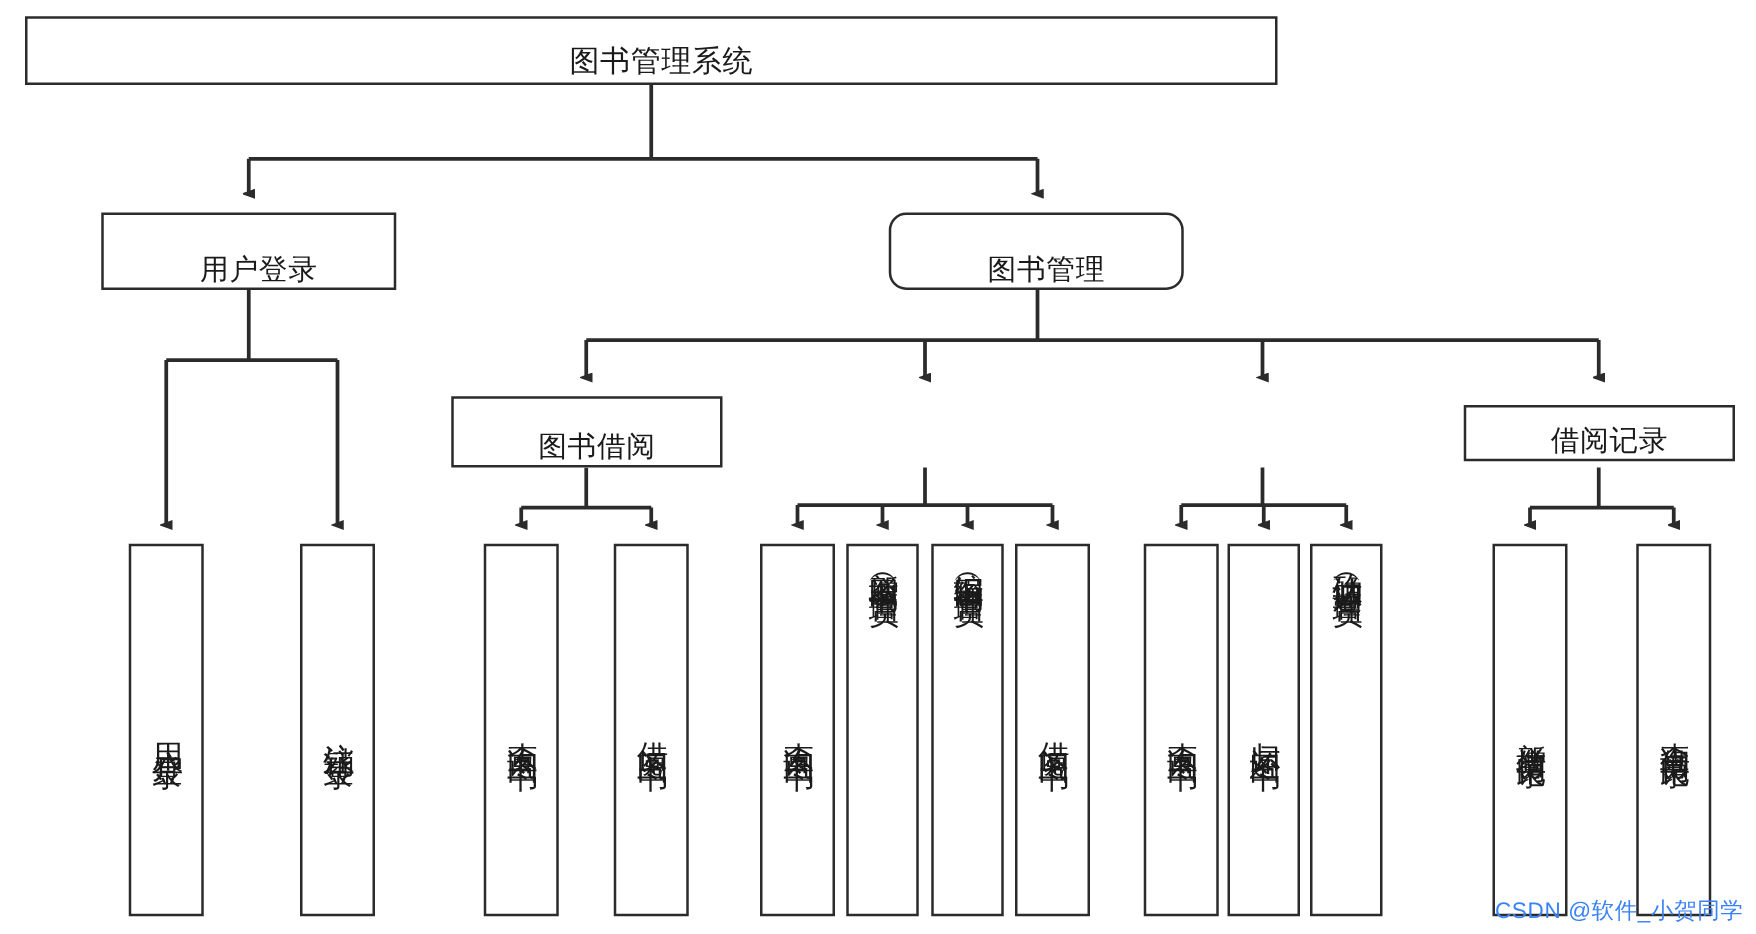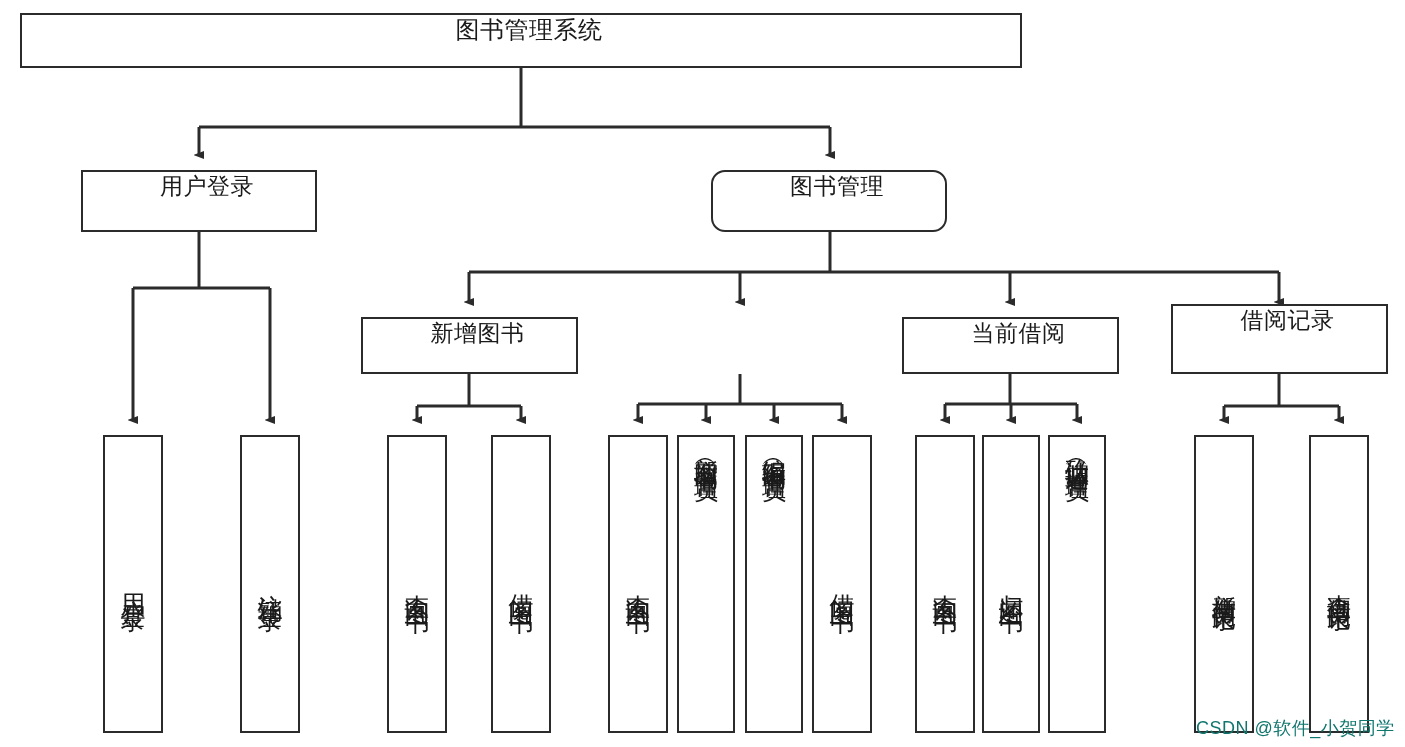--- a/index.html
+++ b/index.html
@@ -22,21 +22,21 @@
     width: 1405px;
     height: 747px;
     pointer-events: none;
   }
   .node {
     position: absolute;
     box-sizing: border-box;
     border: 2px solid #2b2b2b;
     background: #ffffff;
     display: flex;
-    align-items: flex-start;
+    align-items: flex-end;
     justify-content: center;
     color: #1a1a1a;
     padding-left: 16px;
   }
   .node .label {
     display: block;
     text-align: center;
     line-height: 1.28;
     white-space: nowrap;
   }
@@ -63,21 +63,21 @@
   .node.vert.tall .label {
     font-size: 24px;
     letter-spacing: 3px;
   }
   .node.vert.overflow {
     align-items: flex-start;
   }
   .watermark {
     position: absolute;
     font-size: 18px;
-    color: #0f766e;
+    color: #3b82f6;
     white-space: nowrap;
     letter-spacing: 0.5px;
   }
 </style>
 </head>
 <body>
 
 <div id="canvas">
 
   <svg class="edges" viewBox="0 0 1405 747">
@@ -135,26 +135,23 @@
   </div>
 
   <div class="node horiz" style="left:81px; top:170px; width:236px; height:62px;">
     <span class="label">用户登录</span>
   </div>
   <div class="node horiz" style="left:711px; top:170px; width:236px; height:62px;border-radius:14px;">
     <span class="label">图书管理</span>
   </div>
 
   <div class="node horiz" style="left:361px; top:317px; width:217px; height:57px;">
-    <span class="label">新增图书</span>
+    <span class="label">图书借阅</span>
   </div>
-  <div class="node horiz" style="left:902px; top:317px; width:217px; height:57px;">
-    <span class="label">当前借阅</span>
-  </div>
-  <div class="node horiz" style="left:1171px; top:304px; width:217px; height:70px;">
+  <div class="node horiz" style="left:1171px; top:324px; width:217px; height:45px;">
     <span class="label">借阅记录</span>
   </div>
 
   <div class="node vert" style="left:103px; top:435px; width:60px; height:298px;">
     <span class="label">用户登录</span>
   </div>
   <div class="node vert" style="left:240px; top:435px; width:60px; height:298px;">
     <span class="label">注销登录</span>
   </div>
 

